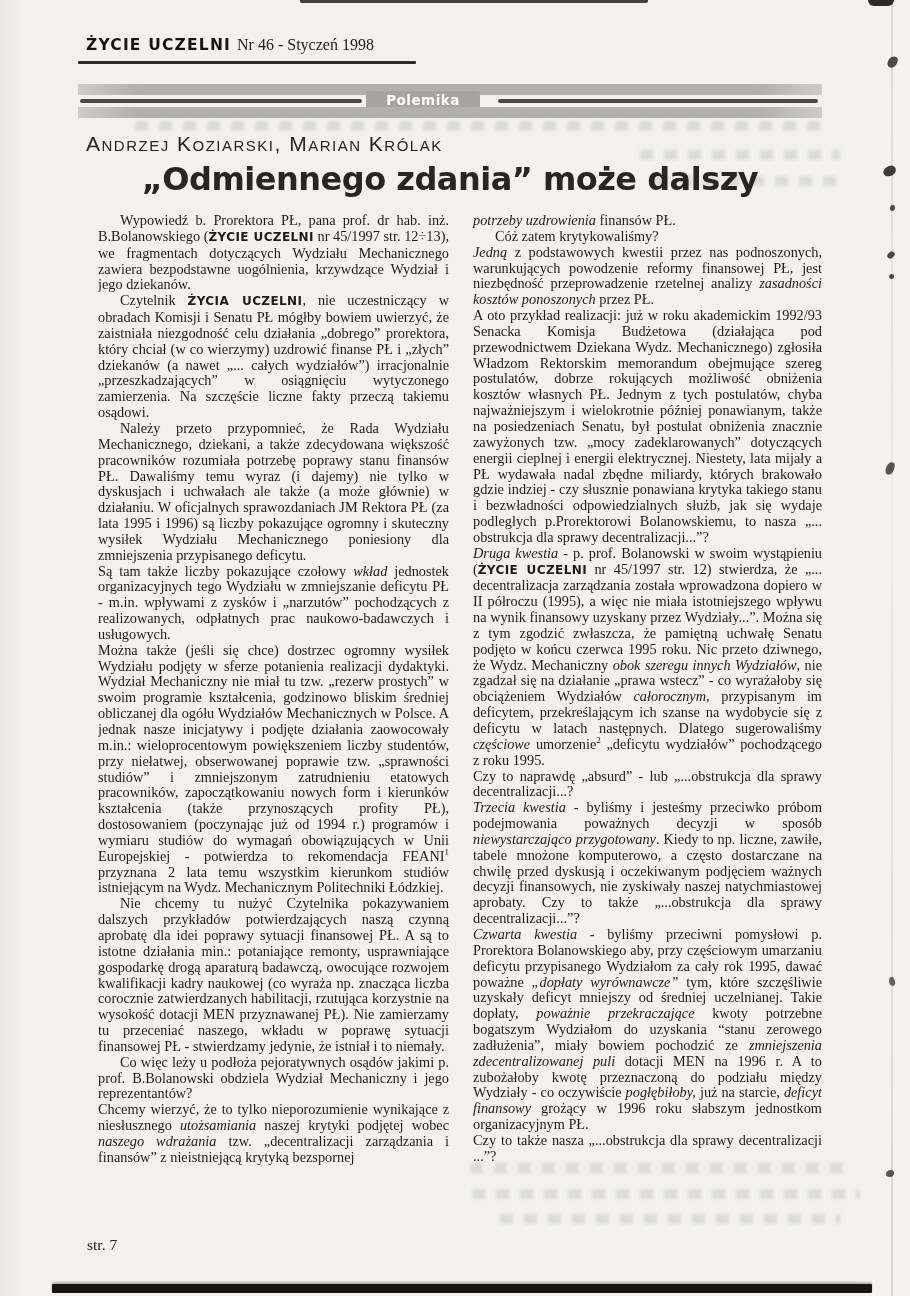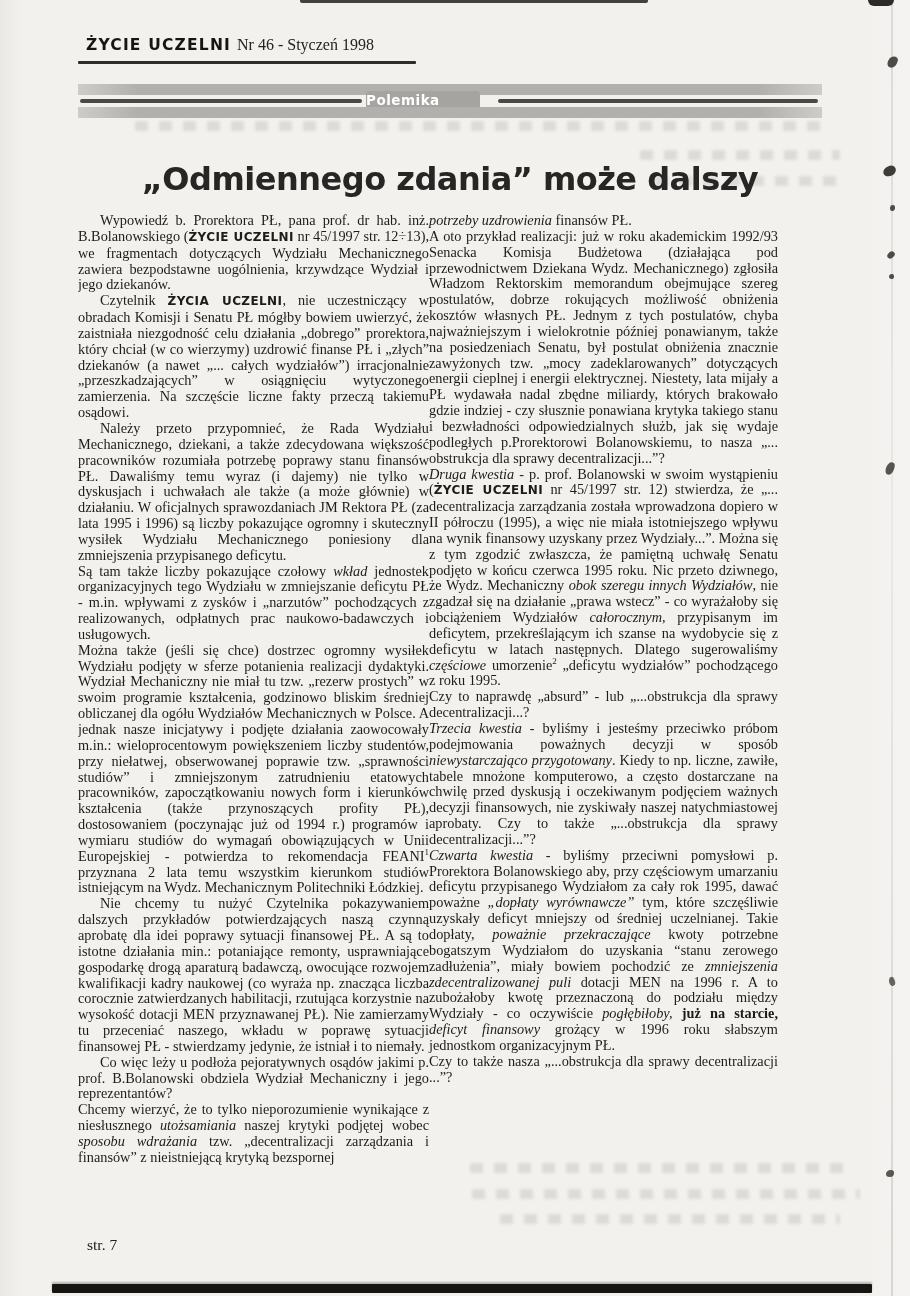--- a/index.html
+++ b/index.html
@@ -23,45 +23,45 @@
     background:linear-gradient(90deg,rgba(176,174,170,.55),#b2b0ac 60px,#b2b0ac 680px,rgba(176,174,170,.55));}
   .band-top{top:84px;}
   .band-bottom{top:107px;}
   .mid-rule{position:absolute;top:99px;height:4px;background:#4a4947;border-radius:2px;}
   .rule-left{left:80px;width:282px;}
   .rule-right{left:498px;width:320px;}
   .badge{
     position:absolute;left:366px;top:91px;width:114px;height:19px;
     background:#a6a4a1;border-radius:4px;color:#ffffff;
     font-family:"DejaVu Sans",sans-serif;font-weight:bold;font-size:13.5px;
-    text-align:left;line-height:19px;letter-spacing:.5px;
+    text-align:center;line-height:19px;letter-spacing:.5px;
   }
   
   .authors{
     position:absolute;left:86px;top:132px;
     font-family:"Liberation Sans",sans-serif;font-variant:small-caps;
     font-size:21px;letter-spacing:1.5px;color:#262523;
   }
   .title{
     position:absolute;left:87px;top:160px;width:726px;margin:0;
     font-family:"DejaVu Sans",sans-serif;font-weight:800;font-size:32px;
     letter-spacing:-.5px;text-align:center;color:#272624;
   }
   
   .columns{
-    position:absolute;left:78px;top:213px;width:724px;max-height:1060px;overflow:hidden;
-    display:flex;
+    position:absolute;left:98px;top:213px;width:724px;max-height:1060px;overflow:hidden;
+    display:flex;gap:24px;
   }
   .col{font-size:14.3px;line-height:15.85px;text-align:justify;color:#1d1c1a;}
   .col-left{width:351px;flex:0 0 351px;}
   .col-right{width:349px;flex:0 0 349px;}
   .col p{margin:0;}
   .col p.indent{text-indent:22px;}
   .bi{font-weight:normal;font-style:italic;}
-  .b{font-weight:bold;}
+  .b{font-weight:normal;}
   .inline-logo{
     font-family:"DejaVu Sans",sans-serif;font-weight:bold;font-size:12px;
     letter-spacing:.4px;white-space:nowrap;
   }
   .col sup{font-size:9px;line-height:0;vertical-align:super;}
   
   .footer{position:absolute;left:87px;top:1236px;font-size:15.5px;color:#22211f;}
   
   .ghost{
     position:absolute;height:10px;border-radius:2px;filter:blur(1.4px);opacity:.5;
@@ -102,35 +102,38 @@
   <div class="band band-top"></div>
   <div class="mid-rule rule-left"></div>
   <span class="badge">Polemika</span>
   <div class="mid-rule rule-right"></div>
   <div class="band band-bottom"></div>
 
   <div class="ghost g1"></div>
   <div class="ghost g2"></div>
   <div class="ghost g3"></div>
 
+  <div class="authors">Andrzej Koziarski, Marian Królak</div>
   <h1 class="title">„Odmiennego zdania” może dalszy</h1>
 
   <div class="columns">
     <div class="col col-left">
         <p class="indent">Wypowiedź b. Prorektora PŁ, pana prof. dr hab. inż. B.Bolanowskiego (<span class="inline-logo">ŻYCIE UCZELNI</span> nr 45/1997 str. 12÷13), we fragmentach dotyczących Wydziału Mechanicznego zawiera bezpodstawne uogólnienia, krzywdzące Wydział i jego dziekanów.</p>
         <p class="indent">Czytelnik <span class="inline-logo">ŻYCIA UCZELNI</span>, nie uczestniczący w obradach Komisji i Senatu PŁ mógłby bowiem uwierzyć, że zaistniała niezgodność celu działania „dobrego” prorektora, który chciał (w co wierzymy) uzdrowić finanse PŁ i „złych” dziekanów (a nawet „... całych wydziałów”) irracjonalnie „przeszkadzających” w osiągnięciu wytyczonego zamierzenia. Na szczęście liczne fakty przeczą takiemu osądowi.</p>
         <p class="indent">Należy przeto przypomnieć, że Rada Wydziału Mechanicznego, dziekani, a także zdecydowana większość pracowników rozumiała potrzebę poprawy stanu finansów PŁ. Dawaliśmy temu wyraz (i dajemy) nie tylko w dyskusjach i uchwałach ale także (a może głównie) w działaniu. W oficjalnych sprawozdaniach JM Rektora PŁ (za lata 1995 i 1996) są liczby pokazujące ogromny i skuteczny wysiłek Wydziału Mechanicznego poniesiony dla zmniejszenia przypisanego deficytu.</p>
         <p class="">Są tam także liczby pokazujące czołowy <span class="bi">wkład</span> jednostek organizacyjnych tego Wydziału w zmniejszanie deficytu PŁ - m.in. wpływami z zysków i „narzutów” pochodzących z realizowanych, odpłatnych prac naukowo-badawczych i usługowych.</p>
         <p class="">Można także (jeśli się chce) dostrzec ogromny wysiłek Wydziału podjęty w sferze potanienia realizacji dydaktyki. Wydział Mechaniczny nie miał tu tzw. „rezerw prostych” w swoim programie kształcenia, godzinowo bliskim średniej obliczanej dla ogółu Wydziałów Mechanicznych w Polsce. A jednak nasze inicjatywy i podjęte działania zaowocowały m.in.: wieloprocentowym powiększeniem liczby studentów, przy niełatwej, obserwowanej poprawie tzw. „sprawności studiów” i zmniejszonym zatrudnieniu etatowych pracowników, zapoczątkowaniu nowych form i kierunków kształcenia (także przynoszących profity PŁ), dostosowaniem (poczynając już od 1994 r.) programów i wymiaru studiów do wymagań obowiązujących w Unii Europejskiej - potwierdza to rekomendacja FEANI<sup>1</sup> przyznana 2 lata temu wszystkim kierunkom studiów istniejącym na Wydz. Mechanicznym Politechniki Łódzkiej.</p>
         <p class="indent">Nie chcemy tu nużyć Czytelnika pokazywaniem dalszych przykładów potwierdzających naszą czynną aprobatę dla idei poprawy sytuacji finansowej PŁ. A są to istotne działania min.: potaniające remonty, usprawniające gospodarkę drogą aparaturą badawczą, owocujące rozwojem kwalifikacji kadry naukowej (co wyraża np. znacząca liczba corocznie zatwierdzanych habilitacji, rzutująca korzystnie na wysokość dotacji MEN przyznawanej PŁ). Nie zamierzamy tu przeceniać naszego, wkładu w poprawę sytuacji finansowej PŁ - stwierdzamy jedynie, że istniał i to niemały.</p>
         <p class="indent">Co więc leży u podłoża pejoratywnych osądów jakimi p. prof. B.Bolanowski obdziela Wydział Mechaniczny i jego reprezentantów?</p>
-        <p class="">Chcemy wierzyć, że to tylko nieporozumienie wynikające z niesłusznego <span class="bi">utożsamiania</span> naszej krytyki podjętej wobec <span class="bi">sposobu wdrażania</span> tzw. „decentralizacji zarządzania i finansów” z nieistniejącą krytyką bezspornej</p>
+        <p class="">Chcemy wierzyć, że to tylko nieporozumienie wynikające z niesłusznego <span class="bi">utożsamiania</span> naszej krytyki podjętej wobec <span class="bi">naszego wdrażania</span> tzw. „decentralizacji zarządzania i finansów” z nieistniejącą krytyką bezspornej</p>
       </div>
     <div class="col col-right">
         <p class=""><span class="bi">potrzeby uzdrowienia</span> finansów PŁ.</p>
+        <p class="indent">Cóż zatem krytykowaliśmy?</p>
+        <p class=""><span class="bi">Jedną</span> z podstawowych kwestii przez nas podnoszonych, warunkujących powodzenie reformy finansowej PŁ, jest niezbędność przeprowadzenie rzetelnej analizy <span class="bi">zasadności kosztów ponoszonych</span> przez PŁ.</p>
         <p class="">A oto przykład realizacji: już w roku akademickim 1992/93 Senacka Komisja Budżetowa (działająca pod przewodnictwem Dziekana Wydz. Mechanicznego) zgłosiła Władzom Rektorskim memorandum obejmujące szereg postulatów, dobrze rokujących możliwość obniżenia kosztów własnych PŁ. Jednym z tych postulatów, chyba najważniejszym i wielokrotnie później ponawianym, także na posiedzeniach Senatu, był postulat obniżenia znacznie zawyżonych tzw. „mocy zadeklarowanych” dotyczących energii cieplnej i energii elektrycznej. Niestety, lata mijały a PŁ wydawała nadal zbędne miliardy, których brakowało gdzie indziej - czy słusznie ponawiana krytyka takiego stanu i bezwładności odpowiedzialnych służb, jak się wydaje podległych p.Prorektorowi Bolanowskiemu, to nasza „... obstrukcja dla sprawy decentralizacji...”?</p>
         <p class=""><span class="bi">Druga kwestia</span> - p. prof. Bolanowski w swoim wystąpieniu (<span class="inline-logo">ŻYCIE UCZELNI</span> nr 45/1997 str. 12) stwierdza, że „... decentralizacja zarządzania została wprowadzona dopiero w II półroczu (1995), a więc nie miała istotniejszego wpływu na wynik finansowy uzyskany przez Wydziały...”. Można się z tym zgodzić zwłaszcza, że pamiętną uchwałę Senatu podjęto w końcu czerwca 1995 roku. Nic przeto dziwnego, że Wydz. Mechaniczny <span class="bi">obok szeregu innych Wydziałów</span>, nie zgadzał się na działanie „prawa wstecz” - co wyrażałoby się obciążeniem Wydziałów <span class="bi">całorocznym</span>, przypisanym im deficytem, przekreślającym ich szanse na wydobycie się z deficytu w latach następnych. Dlatego sugerowaliśmy <span class="bi">częściowe</span> umorzenie<sup>2</sup> „deficytu wydziałów” pochodzącego z roku 1995.</p>
         <p class="">Czy to naprawdę „absurd” - lub „...obstrukcja dla sprawy decentralizacji...?</p>
         <p class=""><span class="bi">Trzecia kwestia</span> - byliśmy i jesteśmy przeciwko próbom podejmowania poważnych decyzji w sposób <span class="bi">niewystarczająco przygotowany</span>. Kiedy to np. liczne, zawiłe, tabele mnożone komputerowo, a często dostarczane na chwilę przed dyskusją i oczekiwanym podjęciem ważnych decyzji finansowych, nie zyskiwały naszej natychmiastowej aprobaty. Czy to także „...obstrukcja dla sprawy decentralizacji...”?</p>
         <p class=""><span class="bi">Czwarta kwestia</span> - byliśmy przeciwni pomysłowi p. Prorektora Bolanowskiego aby, przy częściowym umarzaniu deficytu przypisanego Wydziałom za cały rok 1995, dawać poważne <span class="bi">„dopłaty wyrównawcze”</span> tym, które szczęśliwie uzyskały deficyt mniejszy od średniej uczelnianej. Takie dopłaty, <span class="bi">poważnie przekraczające</span> kwoty potrzebne bogatszym Wydziałom do uzyskania “stanu zerowego zadłużenia”, miały bowiem pochodzić ze <span class="bi">zmniejszenia zdecentralizowanej puli</span> dotacji MEN na 1996 r. A to zubożałoby kwotę przeznaczoną do podziału między Wydziały - co oczywiście <span class="bi">pogłębiłoby,</span> <span class="b">już na starcie,</span> <span class="bi">deficyt finansowy</span> grożący w 1996 roku słabszym jednostkom organizacyjnym PŁ.</p>
         <p class="">Czy to także nasza „...obstrukcja dla sprawy decentralizacji ...”?</p>
       </div>
   </div>
 
   <div class="ghost g4"></div>

